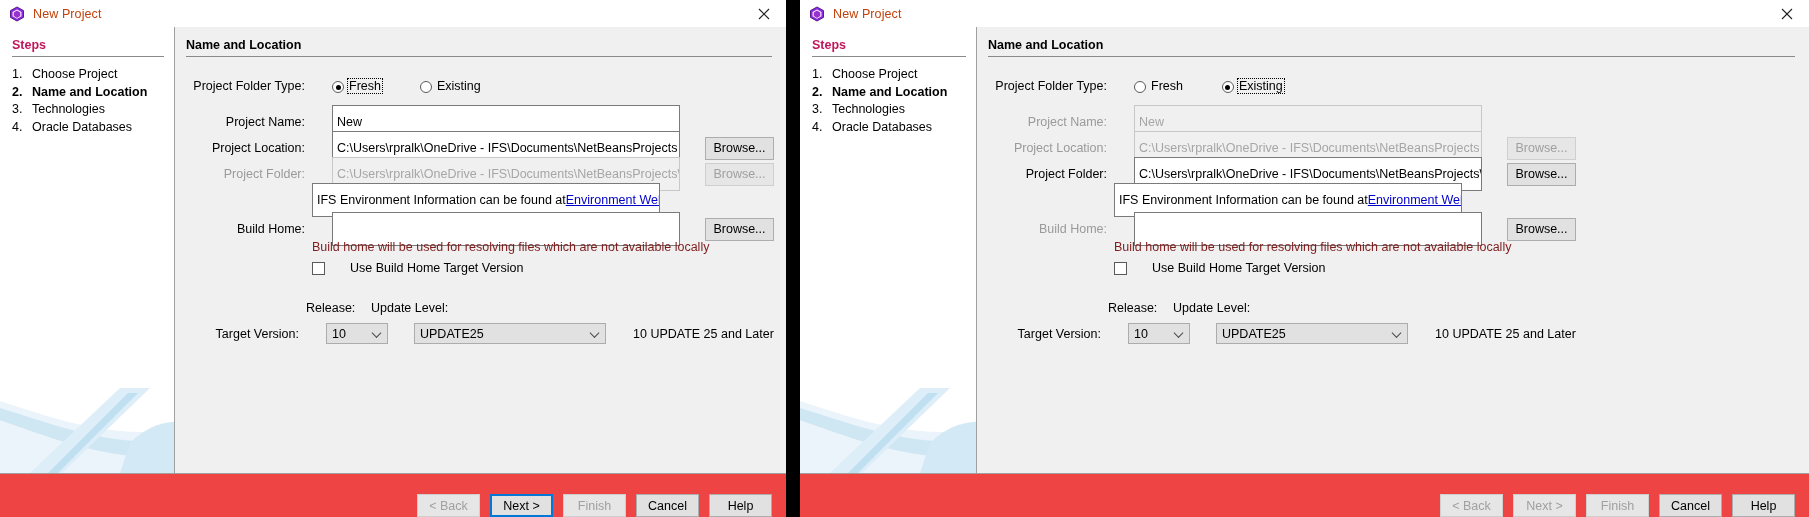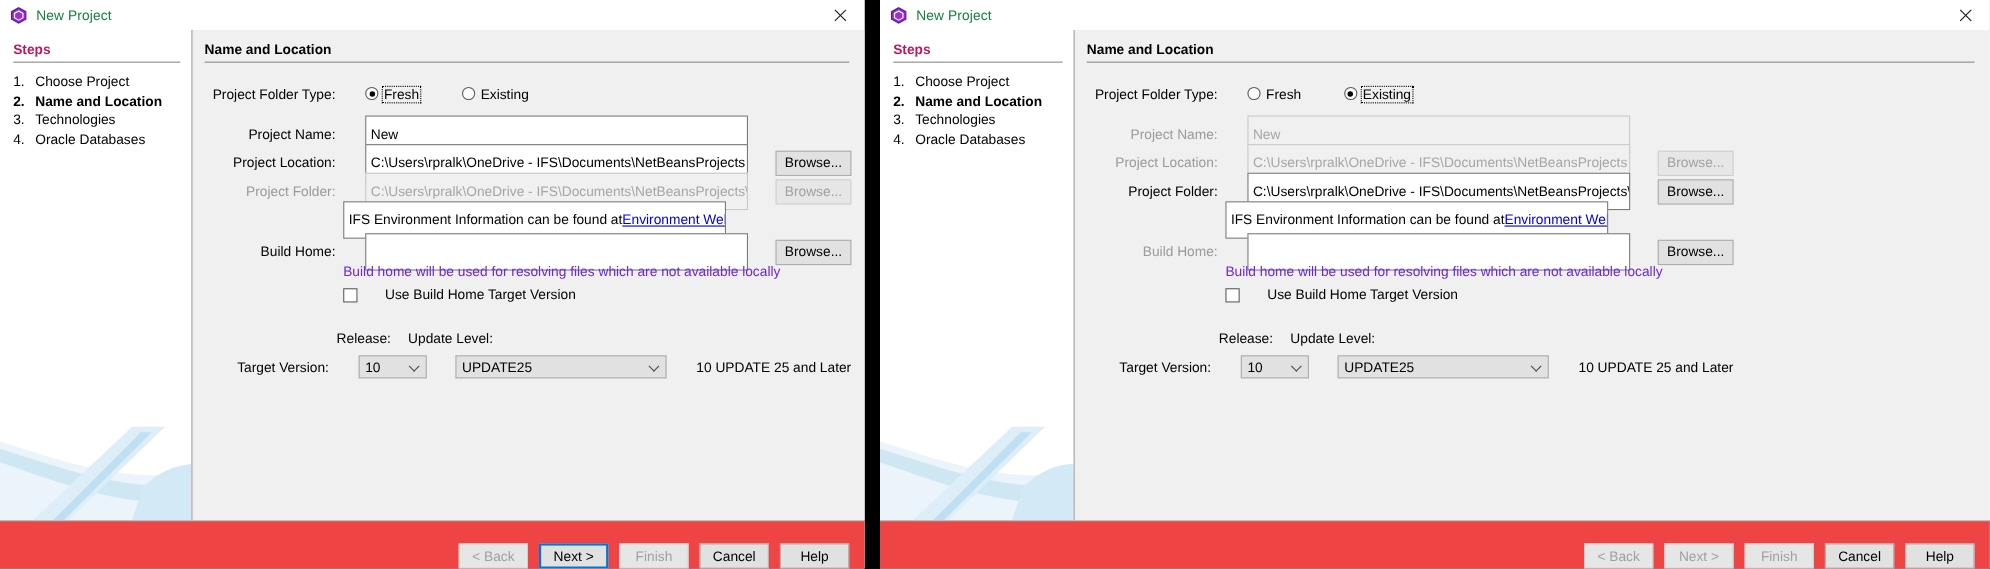--- a/index.html
+++ b/index.html
@@ -36,21 +36,21 @@
     position: relative;
   }
   .titlebar .app-icon {
     width: 16px; height: 16px;
     margin-left: 9px; margin-right: 8px;
     position: relative;
     flex: none;
   }
   .titlebar .title-text {
     font-size: 12.5px;
-    color: #15803d;
+    color: #c2410c;
     letter-spacing: .1px;
   }
   .close-btn {
     position: absolute;
     right: 0; top: 0;
     width: 44px; height: 27px;
     display: flex; align-items: center; justify-content: center;
     cursor: default;
   }
   .close-btn svg { display:block; }
@@ -157,21 +157,21 @@
     color: #000;
     display: flex; align-items: center; justify-content: center;
     cursor: default;
     font-family: "Liberation Sans", sans-serif;
     white-space: nowrap;
   }
   .btn.disabled { color: #a0a0a0; border-color: #cfcfcf; background: #e6e6e6; }
   .btn.default { border: 2px solid #0078d7; background: #e1e1e1; }
 
   
-  .radio-wrap { display: flex; align-items: flex-start; }
+  .radio-wrap { display: flex; align-items: flex-end; }
   .radio {
     width: 12px; height: 12px;
     border-radius: 50%;
     border: 1px solid #5a5a5a;
     background: #fff;
     position: relative;
     flex: none;
     margin-right: 4px;
   }
   .radio.checked::after {
@@ -208,21 +208,21 @@
   }
   .combo .arrow {
     position: absolute;
     right: 7px; top: 50%;
     width: 7px; height: 7px;
     border-left: 1px solid #4a4a4a;
     border-bottom: 1px solid #4a4a4a;
     transform: translateY(-65%) rotate(-45deg);
   }
 
-  .hint { font-size: 12.5px; color: #6d28d9; }
+  .hint { font-size: 12.5px; color: #7f1d1d; }
   .mini-lbl { font-size: 12.5px; color: #000; }
   .trail { font-size: 12.5px; color: #000; white-space: nowrap; }
 
   .link { color: #0000cc; text-decoration: underline; }
 
   
   .footer {
     flex: none;
     background: #ef4444;
     border-top: 1px solid #a0a0a0;

